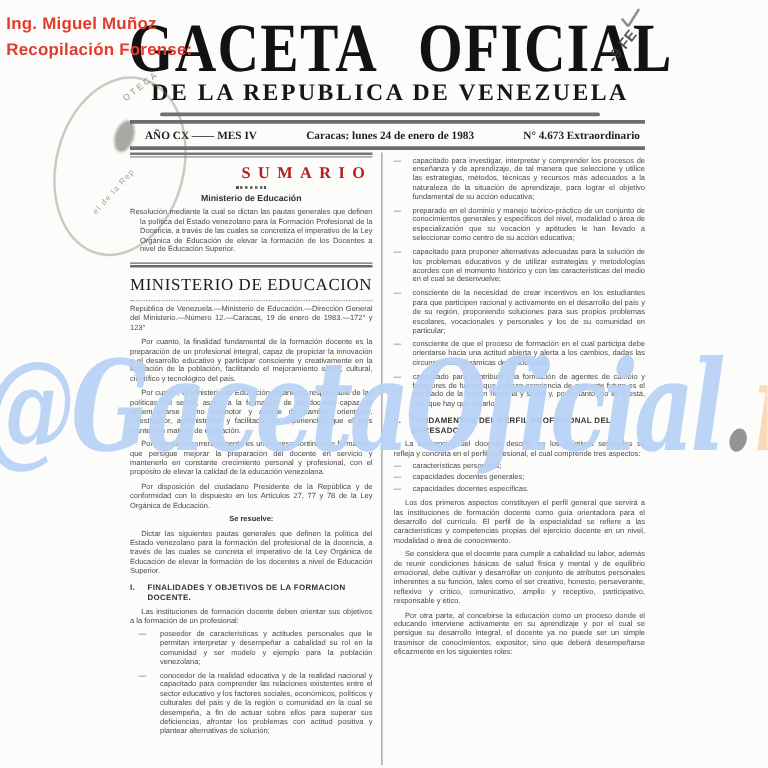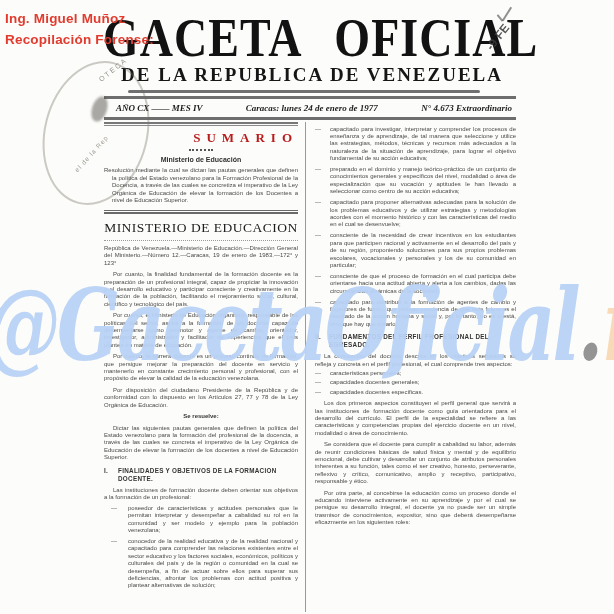--- a/index.html
+++ b/index.html
@@ -26,21 +26,21 @@
   }
   .subtitle-rule{
     position:absolute; top:90px; left:128px; width:352px; height:3px;
     background:#707070; border-radius:2px; filter:blur(.4px);
   }
   .issue-bar{
     position:absolute; top:96px; left:104px; width:412px;
     display:flex; justify-content:space-between; align-items:center;
     padding:4px 4px 4px 12px;
     border-top:3px solid #6e6e6e; border-bottom:3px solid #6e6e6e;
-    font-weight:bold; font-size:9px; color:#1d1d1d; white-space:nowrap;font-style:italic;
+    font-weight:bold; font-size:9px; color:#1d1d1d; white-space:nowrap;
   }
 
   
   .annotation{
     position:absolute; top:8px; left:5px; z-index:40;
     font-family:"Liberation Sans",sans-serif; font-weight:bold;
     font-size:13.5px; line-height:21px; color:#e23b2e; letter-spacing:.2px;
   }
   .date-stamp{
     position:absolute; top:30px; left:483px; z-index:5;
@@ -111,21 +111,21 @@
   .sumario-title{ text-align:right; font-family:"Liberation Serif",serif;
     font-weight:bold; font-size:13px; letter-spacing:6px; color:#b91c1c; margin-top:4px; }
   .sumario-dash{ width:24px; border-top:2px dotted #555; margin:3px auto 0; }
   .sumario-section{ text-align:center; font-weight:bold; font-size:7px;
     font-family:"Liberation Sans",sans-serif; margin-top:5px; color:#303030; }
   .sumario-abstract{ margin-top:4px; padding-left:8px; text-indent:-8px;
     font-size:6px; line-height:7.6px; }
   .sumario-bottom{ margin-top:5px; border-top:1px solid #6a6a6a;
     border-bottom:2px solid #6a6a6a; height:4px; }
 
-  .ministry-heading{ text-align:center; font-family:"Liberation Serif",serif;
+  .ministry-heading{ text-align:left; font-family:"Liberation Serif",serif;
     font-size:13.5px; letter-spacing:.5px; color:#1c1c1c; margin-top:6px; }
   .ministry-rule{ border-top:1px dotted #999; margin:4px 0 1px; }
 
   .section-heading{ display:flex; margin-top:5px; font-weight:bold;
     font-size:6.3px; line-height:8px; letter-spacing:.3px; color:#333;
     font-family:"Liberation Sans",sans-serif; }
   .section-heading .num{ width:14px; flex:none; }
   .section-heading .heading-text{ flex:1; text-align:left; }
   .resuelve{ text-align:center; font-weight:bold; margin-top:4px; color:#333; }
 </style>
@@ -139,21 +139,21 @@
 
 <div class="masthead-title">GACETA OFICIAL</div>
 <div class="date-stamp">-9 FE</div>
 <div class="stamp-tick1"></div>
 <div class="stamp-tick2"></div>
 <div class="masthead-subtitle">DE LA REPUBLICA DE VENEZUELA</div>
 <div class="subtitle-rule"></div>
 
 <div class="issue-bar">
   <span>AÑO CX —— MES IV</span>
-  <span>Caracas: lunes 24 de enero de 1977</span>
+  <span>Caracas: lunes 24 de enero de 1983</span>
   <span>N° 4.673 Extraordinario</span>
 </div>
 
 <div class="lib-stamp"></div>
 <div class="lib-stamp-text1">OTECA</div>
 <div class="lib-stamp-text2">el de la Rep</div>
 <div class="ink-blob"></div>
 
 <div class="columns">
 

